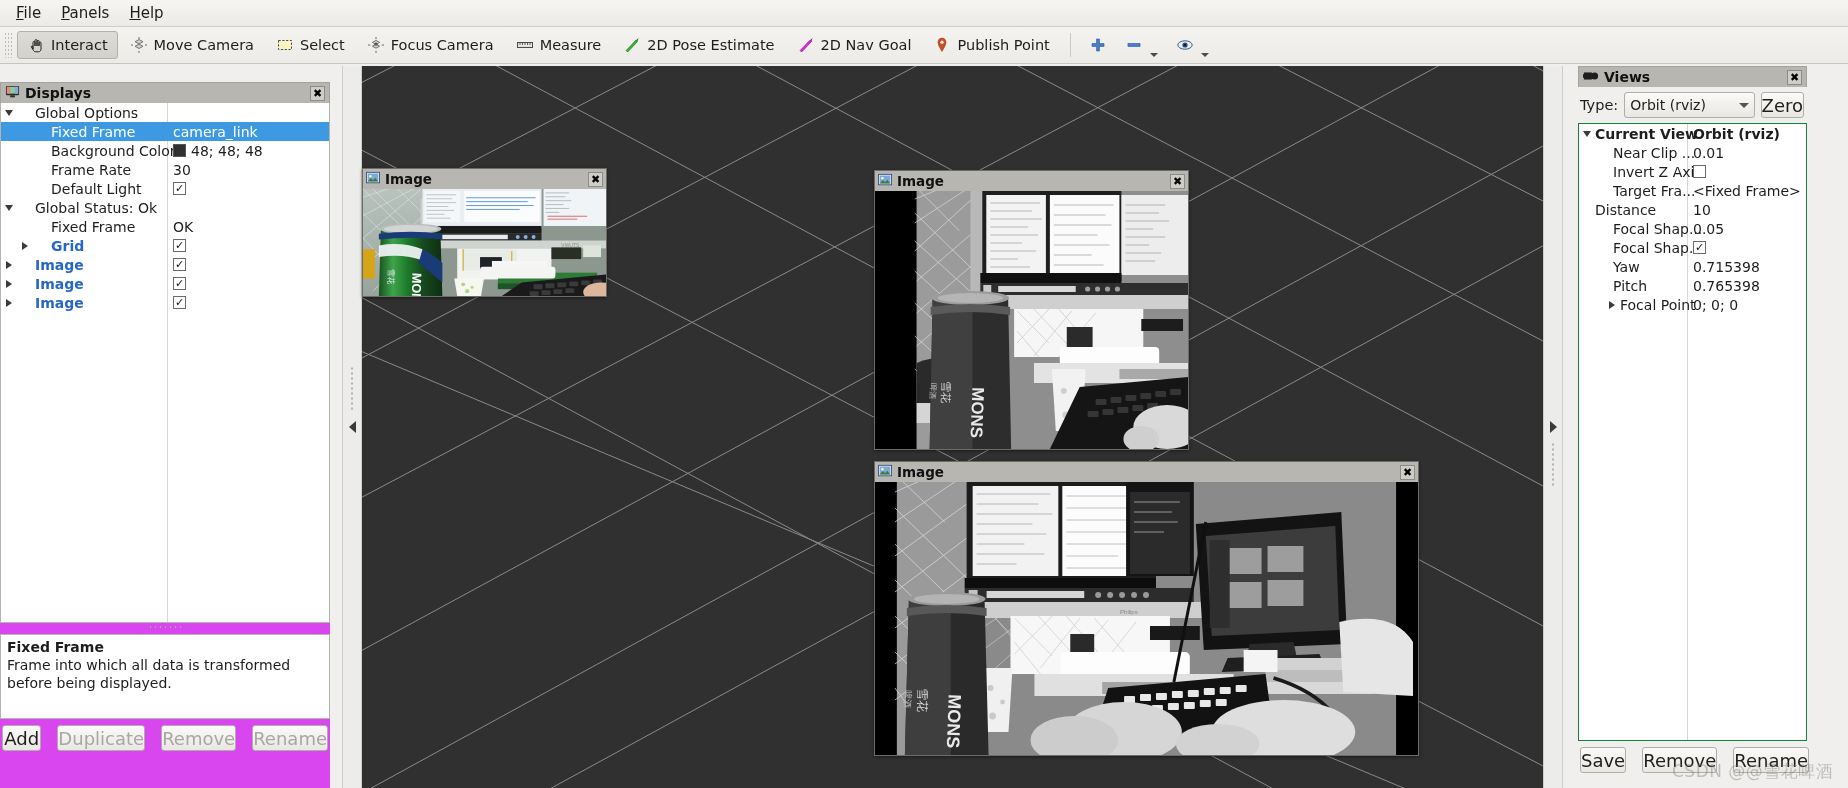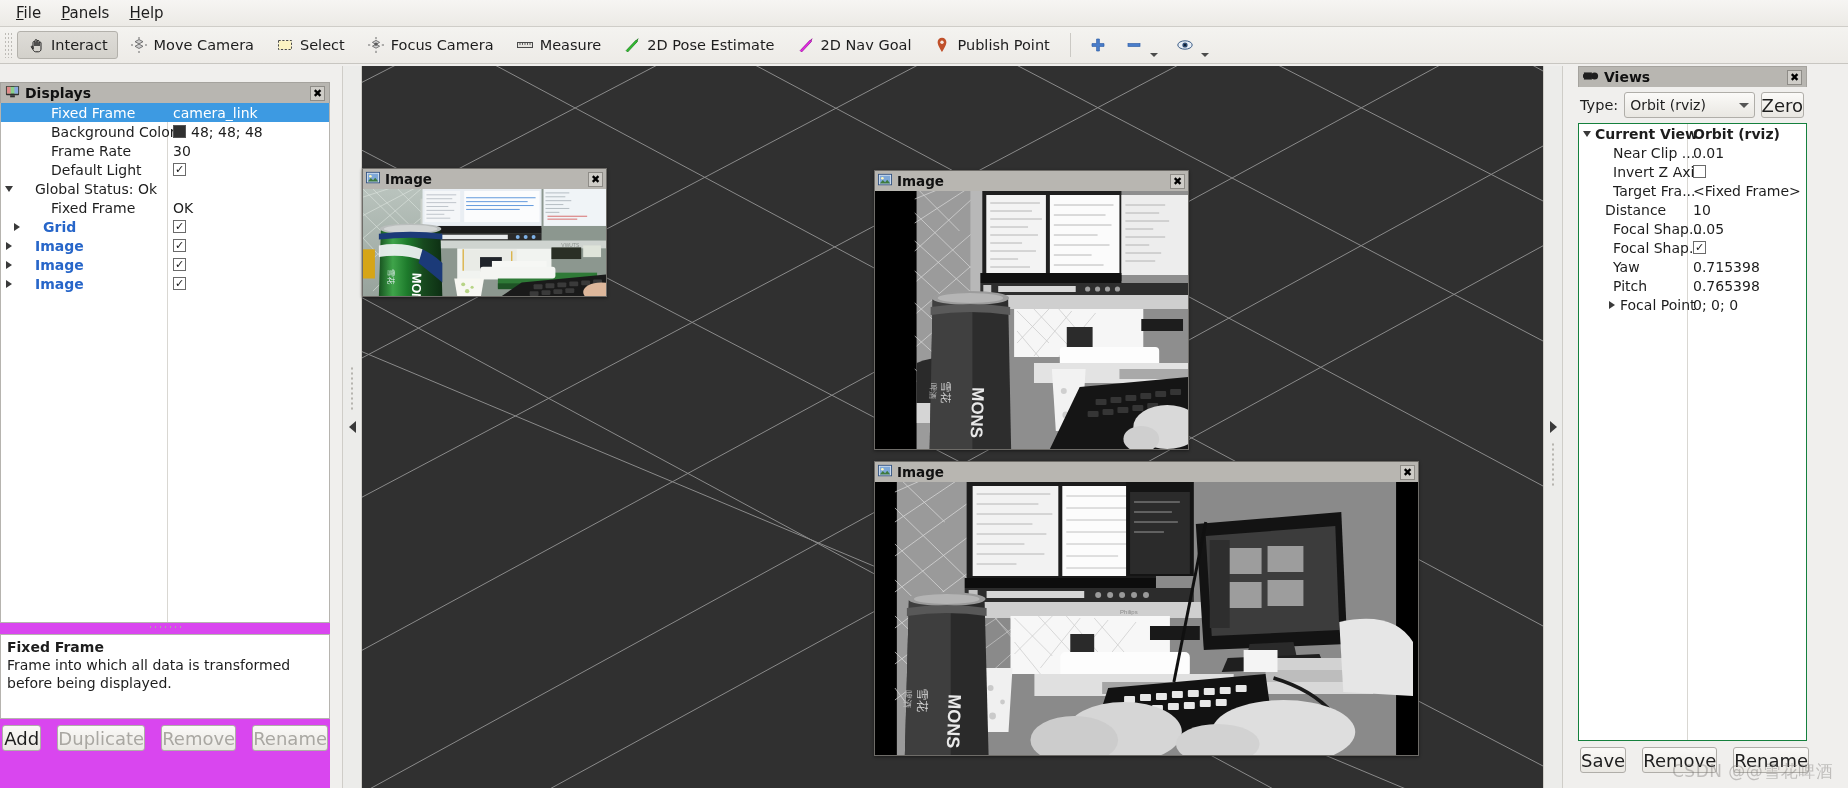--- a/index.html
+++ b/index.html
@@ -370,70 +370,78 @@
             <rect x="5.5" y="12" width="5" height="2.2" fill="#2f2f2f"></rect>
           </svg>
       </span>
       <span class="dt-label">Displays</span>
       <span class="dock-close">✖</span>
     </div>
 
     <div class="prop-tree">
       <div class="prop-col-line"></div>
       <div id="displays-rows">
-          <div class="prow sel" style="padding-left:16px">
-            <span class="ptwist"></span>
-            <span class="picon"></span>
-            <span class="plabel">Fixed Frame</span>
-            <span class="pval">
-              <span>camera_link</span>
-            </span>
-          </div>
-          <div class="prow" style="padding-left:16px">
-            <span class="ptwist"></span>
-            <span class="picon"></span>
-            <span class="plabel">Background Color</span>
-            <span class="pval">
-              <span class="swatch-black"></span>
-              <span>48; 48; 48</span>
-            </span>
-          </div>
-          <div class="prow" style="padding-left:16px">
-            <span class="ptwist"></span>
-            <span class="picon"></span>
-            <span class="plabel">Frame Rate</span>
-            <span class="pval">
-              <span>30</span>
-            </span>
-          </div>
-          <div class="prow" style="padding-left:16px">
-            <span class="ptwist"></span>
-            <span class="picon"></span>
-            <span class="plabel">Default Light</span>
-            <span class="pval">
-              <span class="chk">✓</span>
-            </span>
-          </div>
           <div class="prow" style="padding-left:0px">
             <span class="ptwist">
               <span class="tri-d"></span>
             </span>
             <span class="picon"></span>
+            <span class="plabel">Global Options</span>
+            <span class="pval"></span>
+          </div>
+          <div class="prow sel" style="padding-left:16px">
+            <span class="ptwist"></span>
+            <span class="picon"></span>
+            <span class="plabel">Fixed Frame</span>
+            <span class="pval">
+              <span>camera_link</span>
+            </span>
+          </div>
+          <div class="prow" style="padding-left:16px">
+            <span class="ptwist"></span>
+            <span class="picon"></span>
+            <span class="plabel">Background Color</span>
+            <span class="pval">
+              <span class="swatch-black"></span>
+              <span>48; 48; 48</span>
+            </span>
+          </div>
+          <div class="prow" style="padding-left:16px">
+            <span class="ptwist"></span>
+            <span class="picon"></span>
+            <span class="plabel">Frame Rate</span>
+            <span class="pval">
+              <span>30</span>
+            </span>
+          </div>
+          <div class="prow" style="padding-left:16px">
+            <span class="ptwist"></span>
+            <span class="picon"></span>
+            <span class="plabel">Default Light</span>
+            <span class="pval">
+              <span class="chk">✓</span>
+            </span>
+          </div>
+          <div class="prow" style="padding-left:0px">
+            <span class="ptwist">
+              <span class="tri-d"></span>
+            </span>
+            <span class="picon"></span>
             <span class="plabel">Global Status: Ok</span>
             <span class="pval"></span>
           </div>
           <div class="prow" style="padding-left:16px">
             <span class="ptwist"></span>
             <span class="picon"></span>
             <span class="plabel">Fixed Frame</span>
             <span class="pval">
               <span>OK</span>
             </span>
           </div>
-          <div class="prow" style="padding-left:8px">
+          <div class="prow" style="padding-left:16px">
             <span class="ptwist">
               <span class="tri-r"></span>
             </span>
             <span class="picon"></span>
             <span class="plabel blue">Grid</span>
             <span class="pval">
               <span class="chk">✓</span>
             </span>
           </div>
           <div class="prow" style="padding-left:0px">
@@ -923,21 +931,21 @@
               <span class="chk"></span>
             </span>
           </div>
           <div class="prow" style="padding-left:18px">
             <span class="ptwist"></span>
             <span class="plabel">Target Fra...</span>
             <span class="pval">
               <span>&lt;Fixed Frame&gt;</span>
             </span>
           </div>
-          <div class="prow" style="padding-left:10px">
+          <div class="prow" style="padding-left:0">
             <span class="ptwist"></span>
             <span class="plabel">Distance</span>
             <span class="pval">
               <span>10</span>
             </span>
           </div>
           <div class="prow" style="padding-left:18px">
             <span class="ptwist"></span>
             <span class="plabel">Focal Shap...</span>
             <span class="pval">

